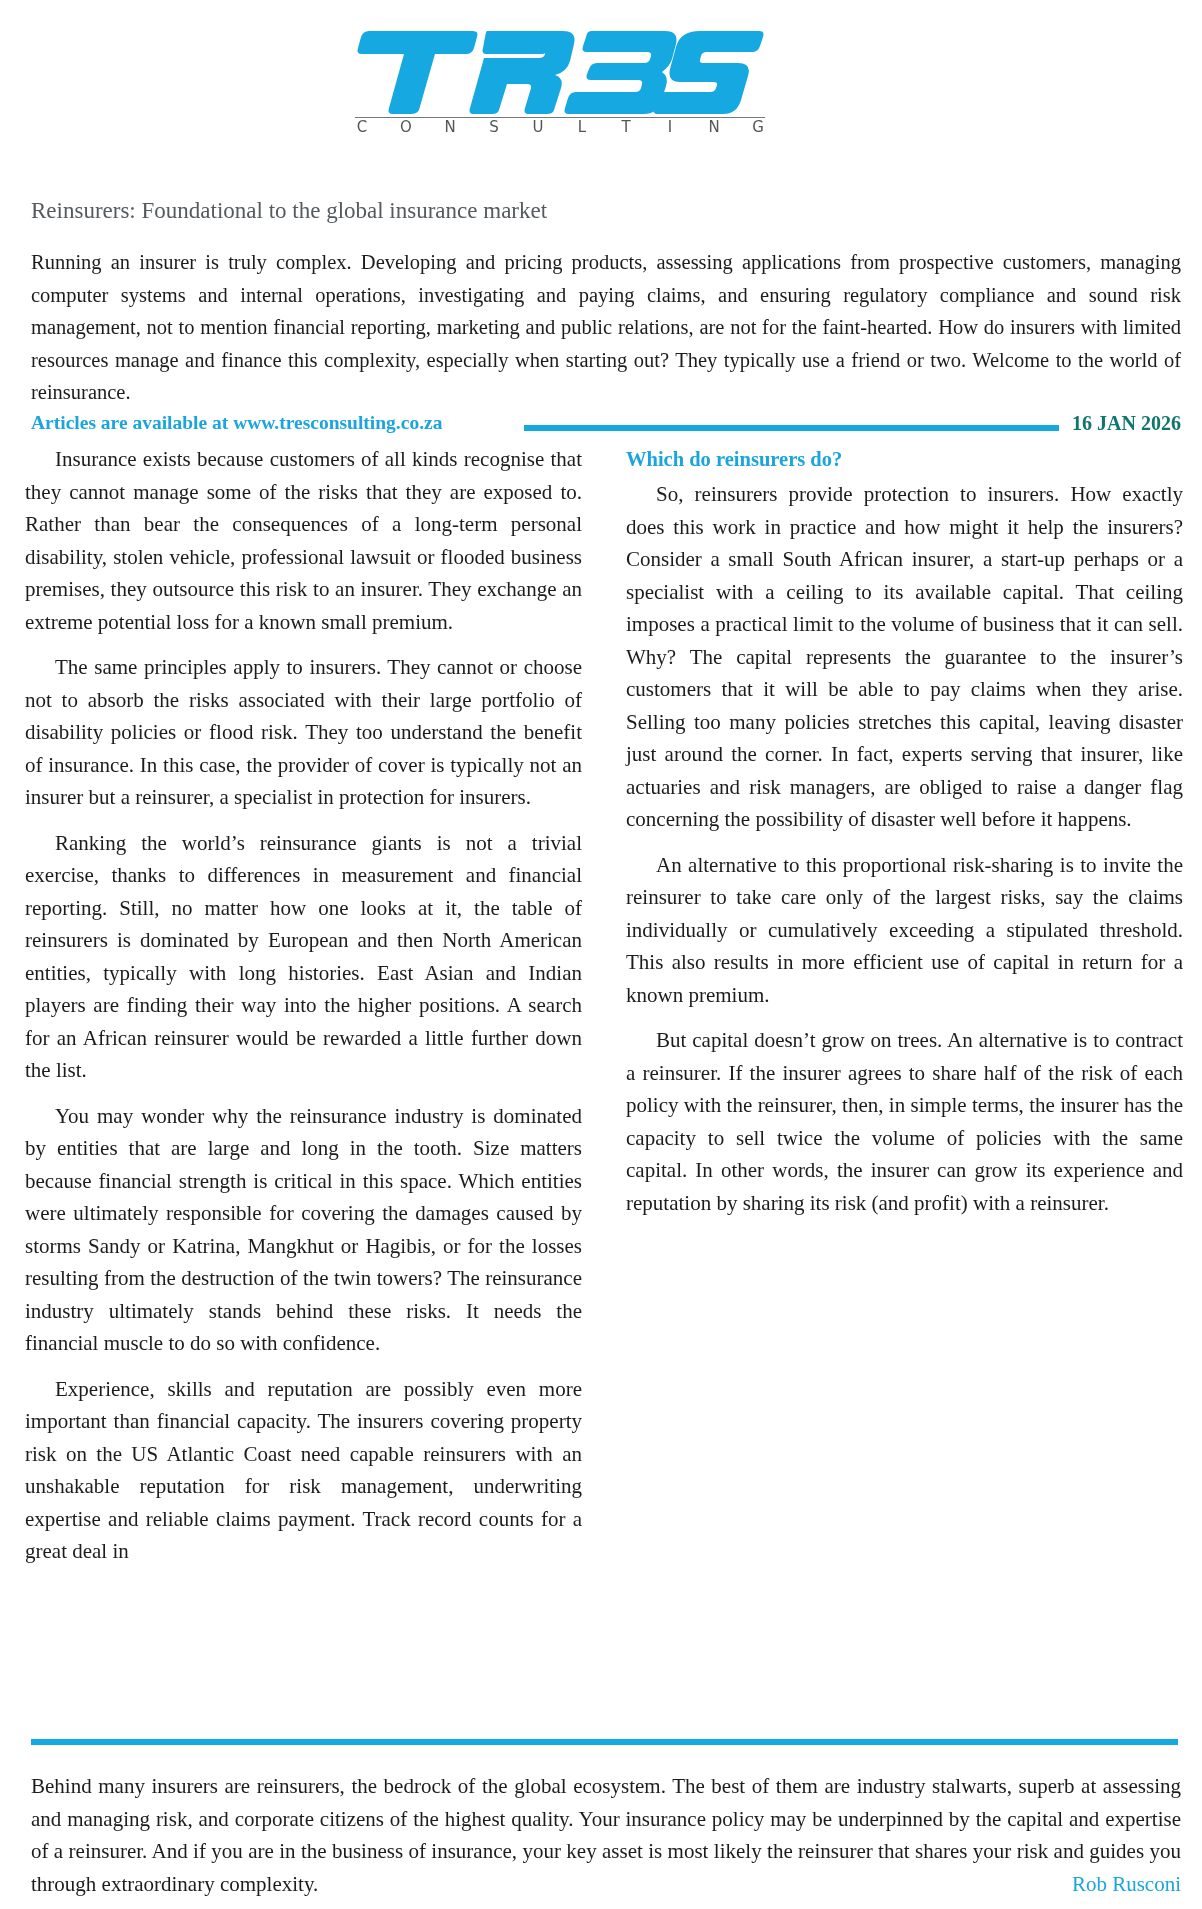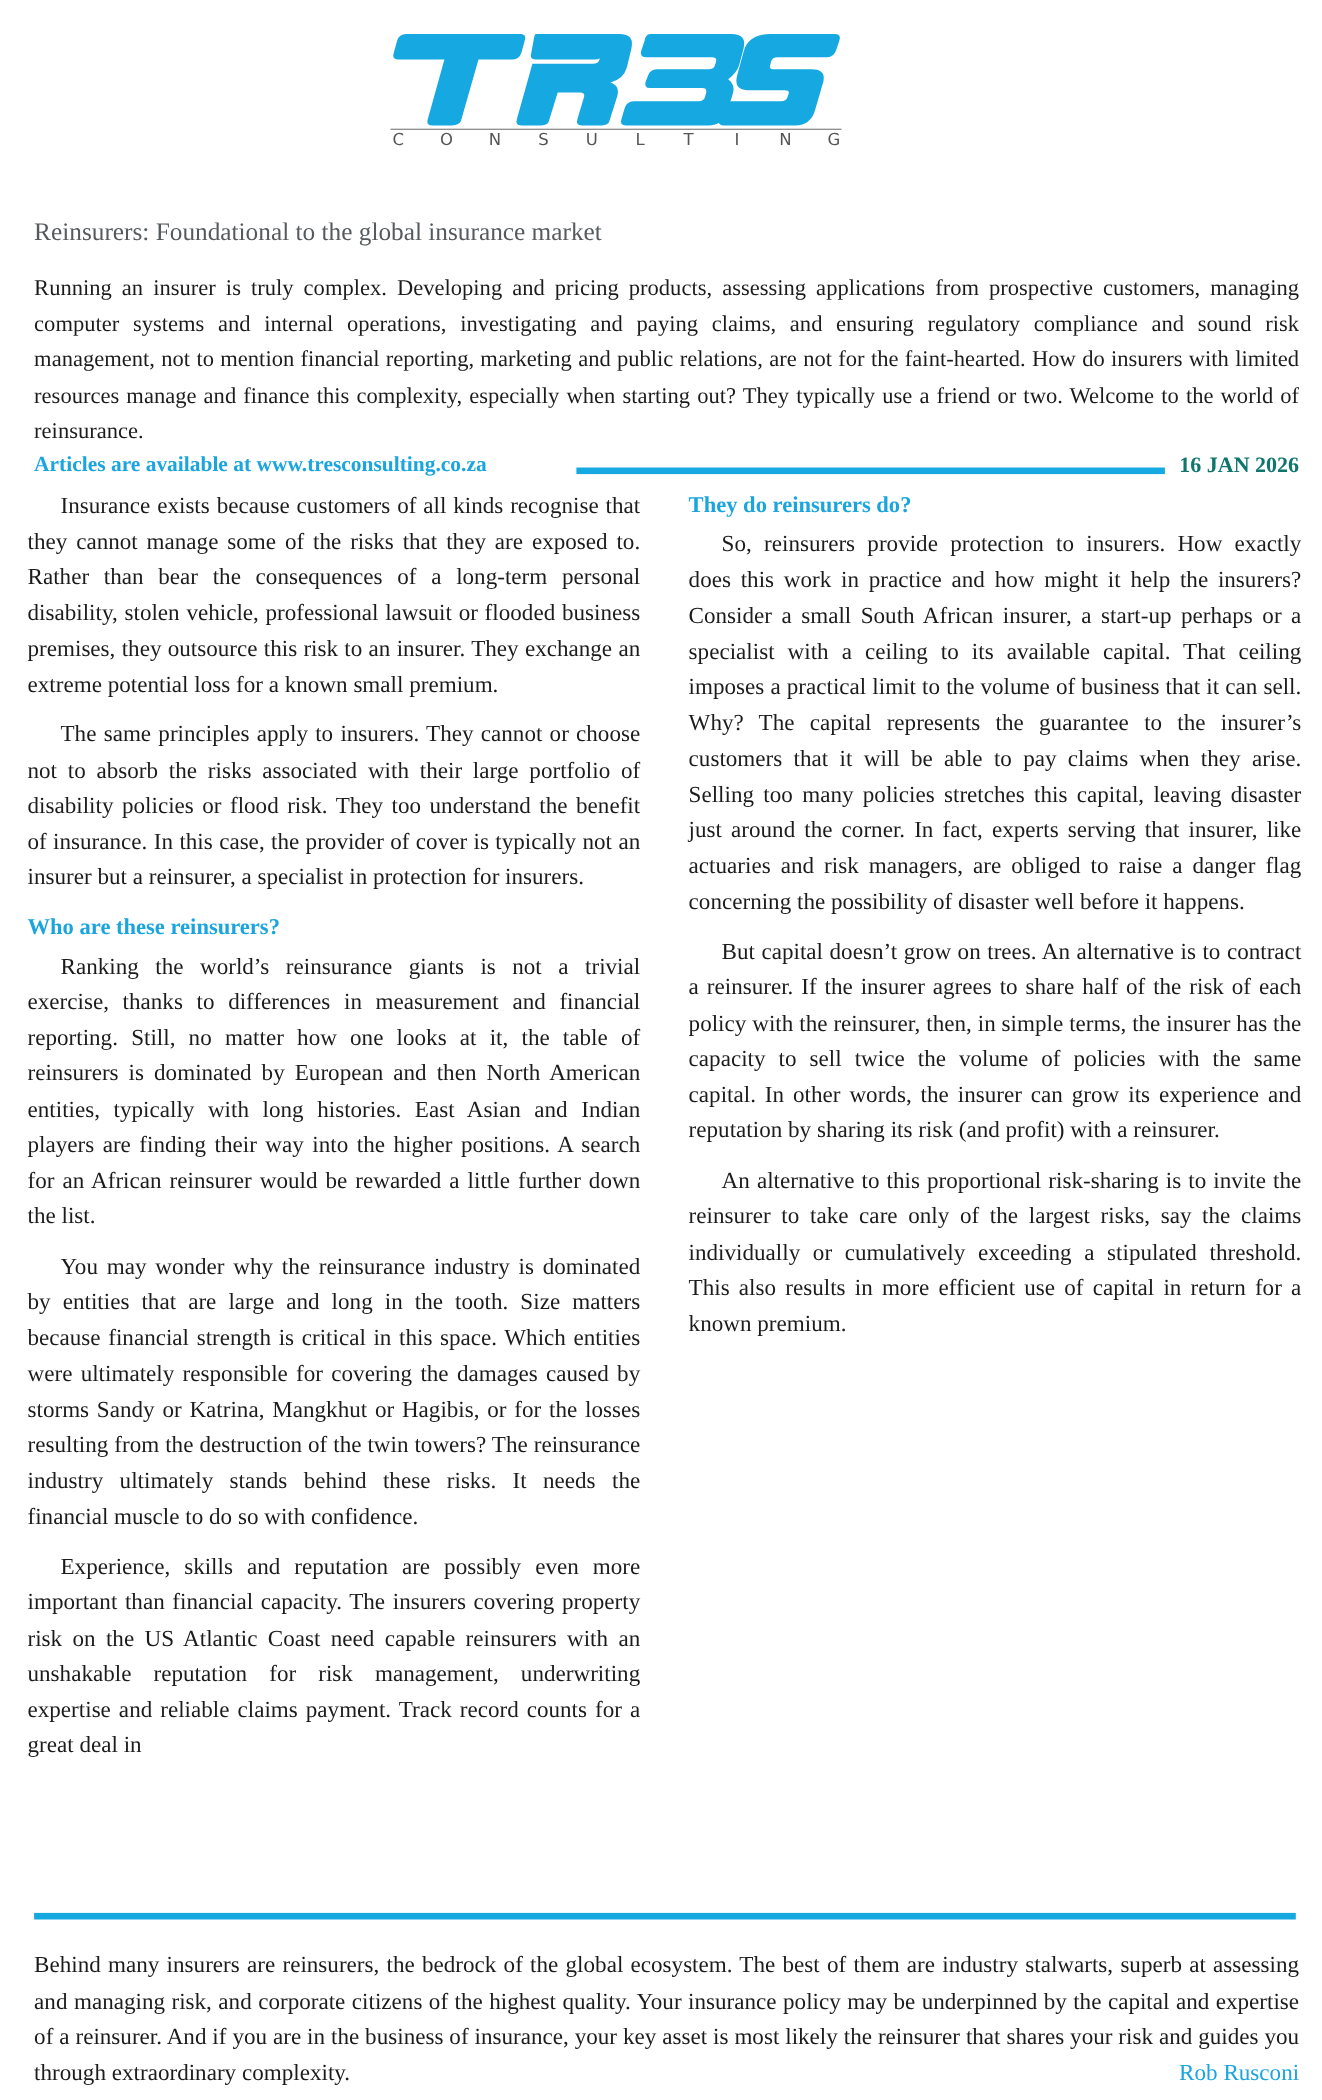--- a/index.html
+++ b/index.html
@@ -79,31 +79,30 @@
 
 <div class="meta-row">
   <span class="meta-link">Articles are available at www.tresconsulting.co.za</span>
   <div class="meta-bar"></div>
   <span class="meta-date">16 JAN 2026</span>
 </div>
 
 <div class="col left">
   <p>Insurance exists because customers of all kinds recognise that they cannot manage some of the risks that they are exposed to. Rather than bear the consequences of a long-term personal disability, stolen vehicle, professional lawsuit or flooded business premises, they outsource this risk to an insurer. They exchange an extreme potential loss for a known small premium.</p>
   <p>The same principles apply to insurers. They cannot or choose not to absorb the risks associated with their large portfolio of disability policies or flood risk. They too understand the benefit of insurance. In this case, the provider of cover is typically not an insurer but a reinsurer, a specialist in protection for insurers.</p>
-  <h3>Who are these reinsurers?</h3>
   <p>Ranking the world’s reinsurance giants is not a trivial exercise, thanks to differences in measurement and financial reporting. Still, no matter how one looks at it, the table of reinsurers is dominated by European and then North American entities, typically with long histories. East Asian and Indian players are finding their way into the higher positions. A search for an African reinsurer would be rewarded a little further down the list.</p>
   <p>You may wonder why the reinsurance industry is dominated by entities that are large and long in the tooth. Size matters because financial strength is critical in this space. Which entities were ultimately responsible for covering the damages caused by storms Sandy or Katrina, Mangkhut or Hagibis, or for the losses resulting from the destruction of the twin towers? The reinsurance industry ultimately stands behind these risks. It needs the financial muscle to do so with confidence.</p>
   <p>Experience, skills and reputation are possibly even more important than financial capacity. The insurers covering property risk on the US Atlantic Coast need capable reinsurers with an unshakable reputation for risk management, underwriting expertise and reliable claims payment. Track record counts for a great deal in</p>
 </div>
 
 <div class="col right">
-  <h3>They do reinsurers do?</h3>
+  <h3>Which do reinsurers do?</h3>
   <p>So, reinsurers provide protection to insurers. How exactly does this work in practice and how might it help the insurers? Consider a small South African insurer, a start-up perhaps or a specialist with a ceiling to its available capital. That ceiling imposes a practical limit to the volume of business that it can sell. Why? The capital represents the guarantee to the insurer’s customers that it will be able to pay claims when they arise. Selling too many policies stretches this capital, leaving disaster just around the corner. In fact, experts serving that insurer, like actuaries and risk managers, are obliged to raise a danger flag concerning the possibility of disaster well before it happens.</p>
+  <p>An alternative to this proportional risk-sharing is to invite the reinsurer to take care only of the largest risks, say the claims individually or cumulatively exceeding a stipulated threshold. This also results in more efficient use of capital in return for a known premium.</p>
   <p>But capital doesn’t grow on trees. An alternative is to contract a reinsurer. If the insurer agrees to share half of the risk of each policy with the reinsurer, then, in simple terms, the insurer has the capacity to sell twice the volume of policies with the same capital. In other words, the insurer can grow its experience and reputation by sharing its risk (and profit) with a reinsurer.</p>
-  <p>An alternative to this proportional risk-sharing is to invite the reinsurer to take care only of the largest risks, say the claims individually or cumulatively exceeding a stipulated threshold. This also results in more efficient use of capital in return for a known premium.</p>
 </div>
 
 <div class="divider"></div>
 
 <div class="conclusion">
   <span>Behind many insurers are reinsurers, the bedrock of the global ecosystem. The best of them are industry stalwarts, superb at assessing and managing risk, and corporate citizens of the highest quality. Your insurance policy may be underpinned by the capital and expertise of a reinsurer. And if you are in the business of insurance, your key asset is most likely the reinsurer that shares your risk and guides you through extraordinary complexity.</span>
   <span class="author">Rob Rusconi</span>
 </div>
 
 </body></html>

